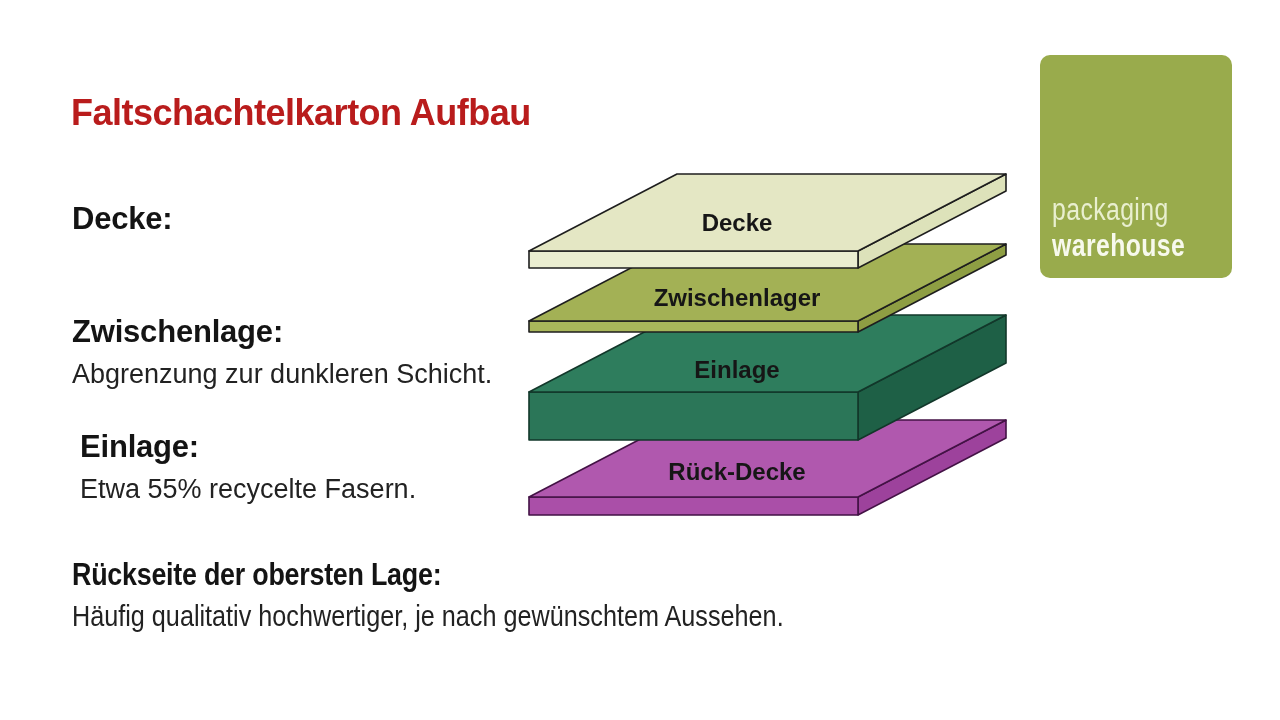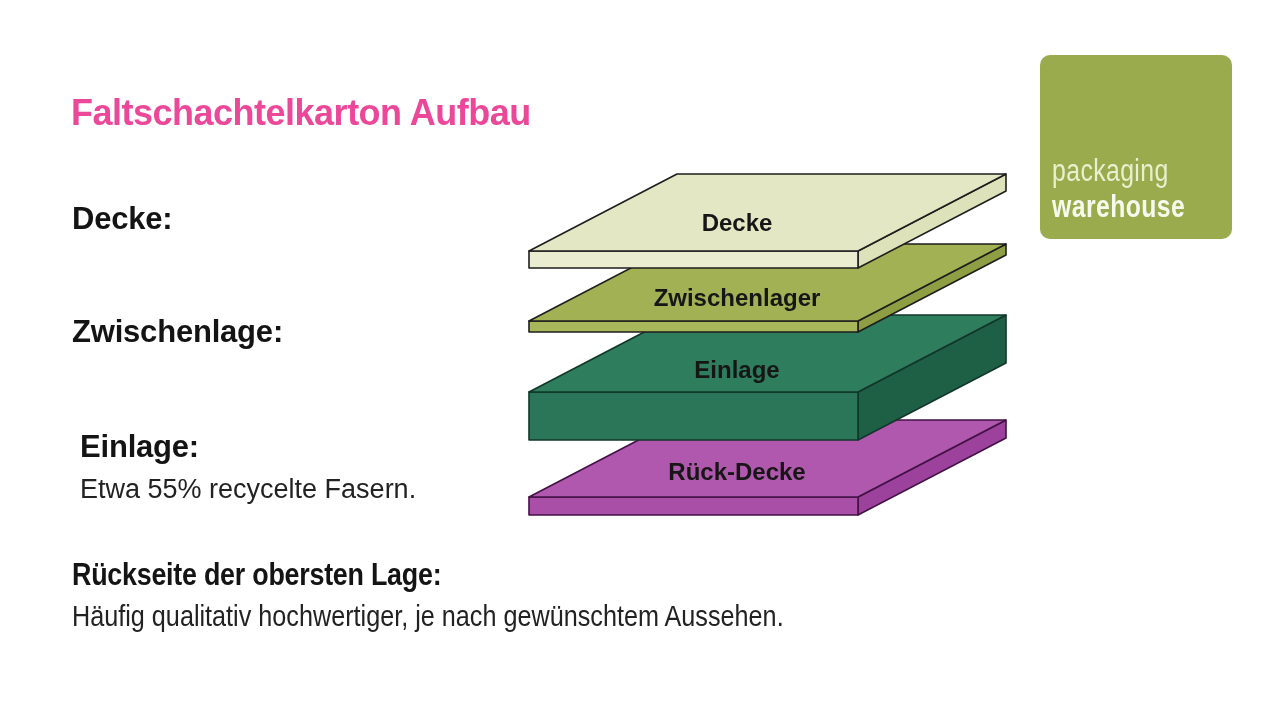--- a/index.html
+++ b/index.html
@@ -5,21 +5,21 @@
   html,body{margin:0;padding:0;}
   body{
     width:1280px;height:720px;position:relative;overflow:hidden;
     background:#ffffff;
     font-family:"Liberation Sans","DejaVu Sans",sans-serif;
     color:#1a1a1a;
   }
   .page-title{
     position:absolute;left:71px;top:68px;
     font-size:36px;font-weight:800;letter-spacing:-0.5px;
-    color:#ec4899;white-space:nowrap;
+    color:#b91c1c;white-space:nowrap;
   }
   .info-block{position:absolute;left:72px;white-space:nowrap;}
   .info-block.b1{top:200px;}
   .info-block.b2{top:313px;}
   .info-block.b3{top:428px;margin-left:8px;}
   .info-block.b4{top:537px;margin-top:18px;}
   .info-heading{
     font-size:31px;font-weight:700;line-height:38px;color:#141414;
     letter-spacing:-0.2px;
   }
@@ -33,21 +33,21 @@
   .condensed .info-heading{font-size:32px;letter-spacing:-0.3px;}
   .condensed .info-body{font-size:30px;}
   .layer-diagram{
     position:absolute;left:500px;top:160px;width:520px;height:380px;
   }
   .layer-diagram text{
     font-family:"Liberation Sans","DejaVu Sans",sans-serif;
     font-weight:700;
   }
   .logo-card{
-    position:absolute;left:1040px;top:55px;width:192px;height:184px;
+    position:absolute;left:1040px;top:55px;width:192px;height:223px;
     border-radius:10px;
   }
   .logo-text{
     position:absolute;left:12px;bottom:12px;line-height:31px;white-space:nowrap;
   }
   .logo-line{
     display:inline-block;transform:scaleX(0.80);transform-origin:0 50%;
     font-size:31px;letter-spacing:0.5px;
   }
   .logo-line.l1{font-weight:400;}
@@ -57,20 +57,21 @@
 <body style="background: rgb(255, 255, 255);">
 
 <h1 class="page-title">Faltschachtelkarton Aufbau</h1>
 
 <div class="info-block b1">
   <div class="info-heading">Decke:</div>
 </div>
 
 <div class="info-block b2">
   <div class="info-heading">Zwischenlage:</div>
+  <div class="info-body">Abgrenzung zur dunkleren Schicht.</div>
 </div>
 
 <div class="info-block b3">
   <div class="info-heading">Einlage:</div>
   <div class="info-body">Etwa 55% recycelte Fasern.</div>
 </div>
 
 <div class="info-block b4 condensed">
   <div class="info-heading"><span class="squeeze">Rückseite der obersten Lage:</span></div>
   <div class="info-body"><span class="squeeze">Häufig qualitativ hochwertiger, je nach gewünschtem Aussehen.</span></div>

